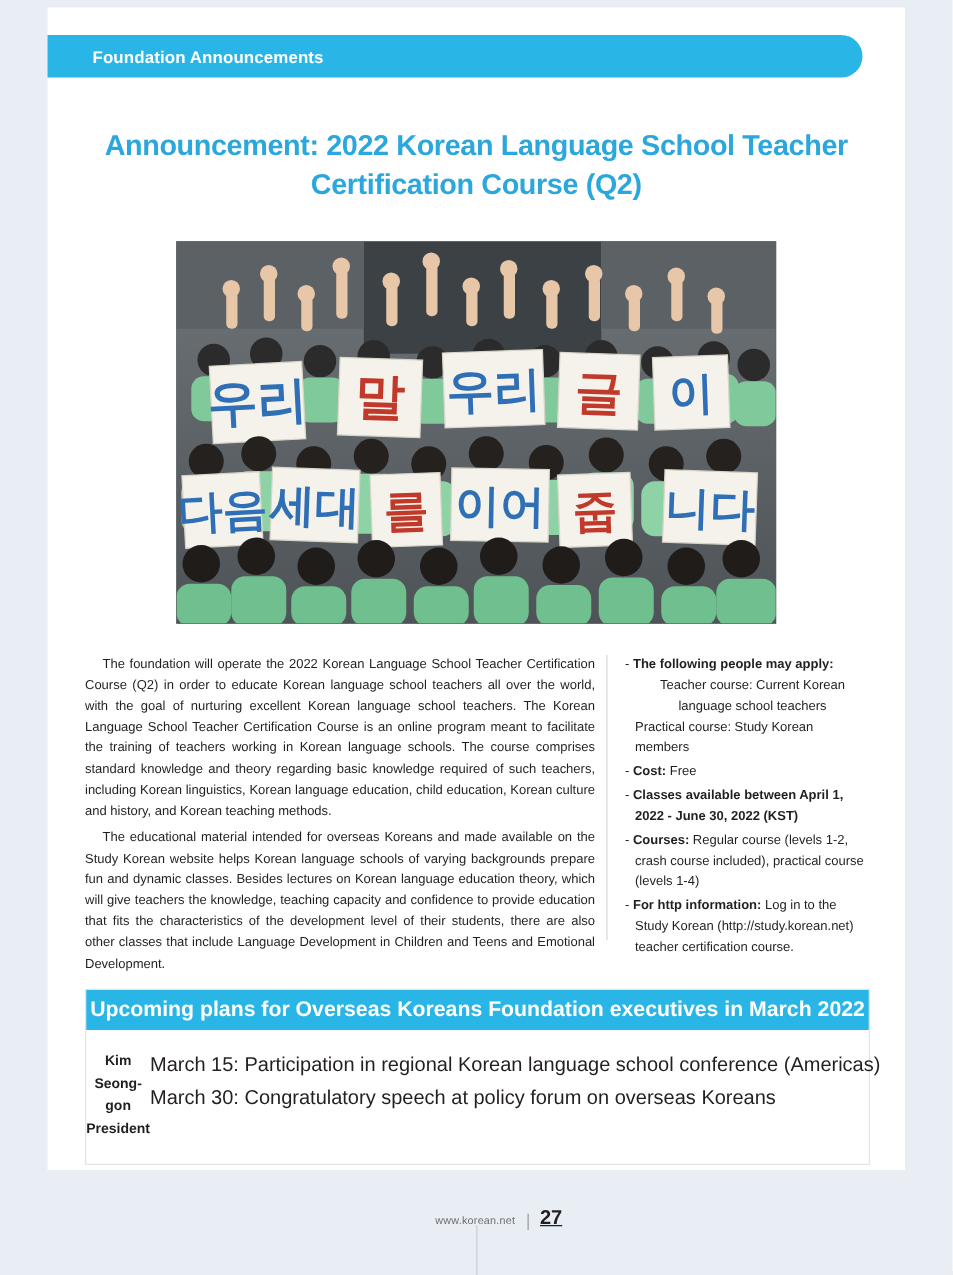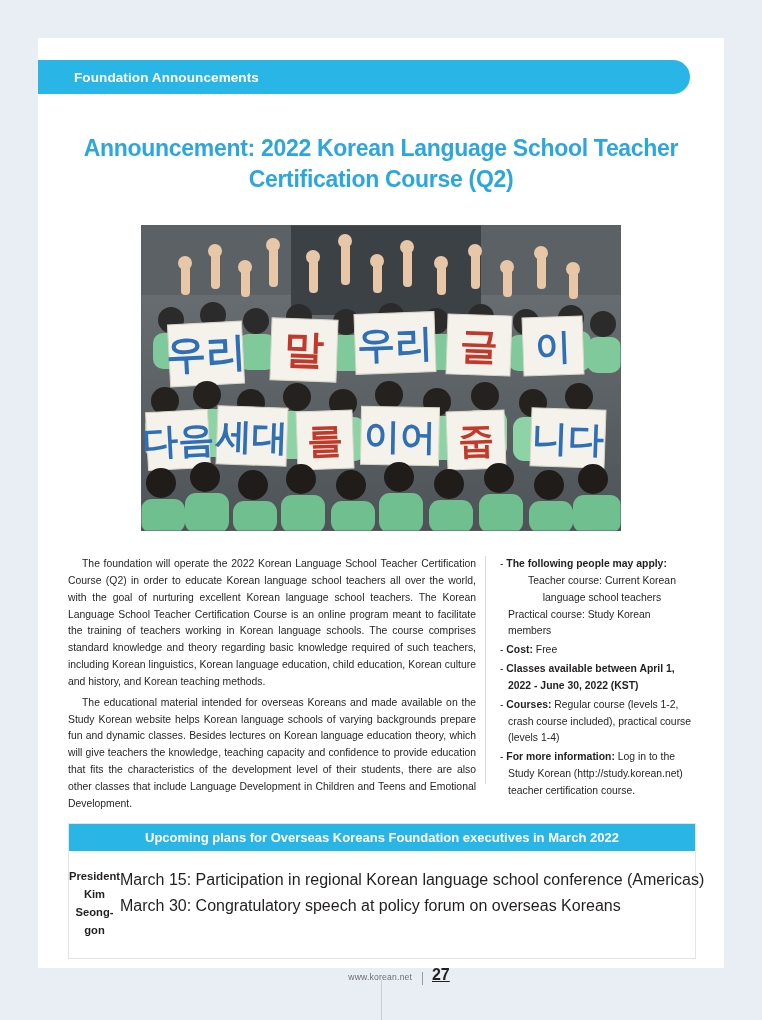--- a/index.html
+++ b/index.html
@@ -11,21 +11,21 @@
     height: 1020px;
     background: #e9eef4;
     font-family: "Liberation Sans", sans-serif;
     color: #231f20;
     position: relative;
     overflow: hidden;
   }
   .page {
     position: absolute;
     left: 38px;
-    top: 38px;
+    top: 6px;
     width: 686px;
     height: 930px;
     background: #ffffff;
   }
   
   .section-banner {
     position: absolute;
     left: 0px;
     top: 22px;
     width: 652px;
@@ -113,21 +113,21 @@
     position: absolute;
     left: 30px;
     top: 785px;
     width: 626px;
     border: 1px solid #e3e4e6;
     background: #fff;
   }
   .sched-header {
     background: #29b6e6;
     color: #ffffff;
-    font-size: 13px;
+    font-size: 17px;
     font-weight: bold;
     text-align: center;
     padding: 6px 0 6px 0;
   }
   .sched-body {
     padding: 16px 0 18px 0;
     display: flex;
   }
   .sched-person {
     width: 200px;
@@ -395,31 +395,31 @@
 
     <div class="item hang">
       <span>- </span><b>Classes available between April 1, 2022 - June 30, 2022 (KST)</b>
     </div>
 
     <div class="item hang">
       <span>- </span><b>Courses:</b><span> Regular course (levels 1-2, crash course included), practical course (levels 1-4)</span>
     </div>
 
     <div class="item hang">
-      <span>- </span><b>For more information:</b><span> Log in to the Study Korean (http://study.korean.net) teacher certification course.</span>
+      <span>- </span><b>For http information:</b><span> Log in to the Study Korean (http://study.korean.net) teacher certification course.</span>
     </div>
 
   </div>
 
   <div class="sched">
     <div class="sched-header">Upcoming plans for Overseas Koreans Foundation executives in March 2022</div>
     <div class="sched-body">
       <div class="sched-person">
+        <div>Kim Seong-gon</div>
         <div>President</div>
-        <div>Kim Seong-gon</div>
       </div>
       <div class="sched-rows">
         <div class="row">
           <span class="date">March 15:</span>
           <span class="txt">Participation in regional Korean language school conference (Americas)</span>
         </div>
         <div class="row">
           <span class="date">March 30:</span>
           <span class="txt">Congratulatory speech at policy forum on overseas Koreans</span>
         </div>

